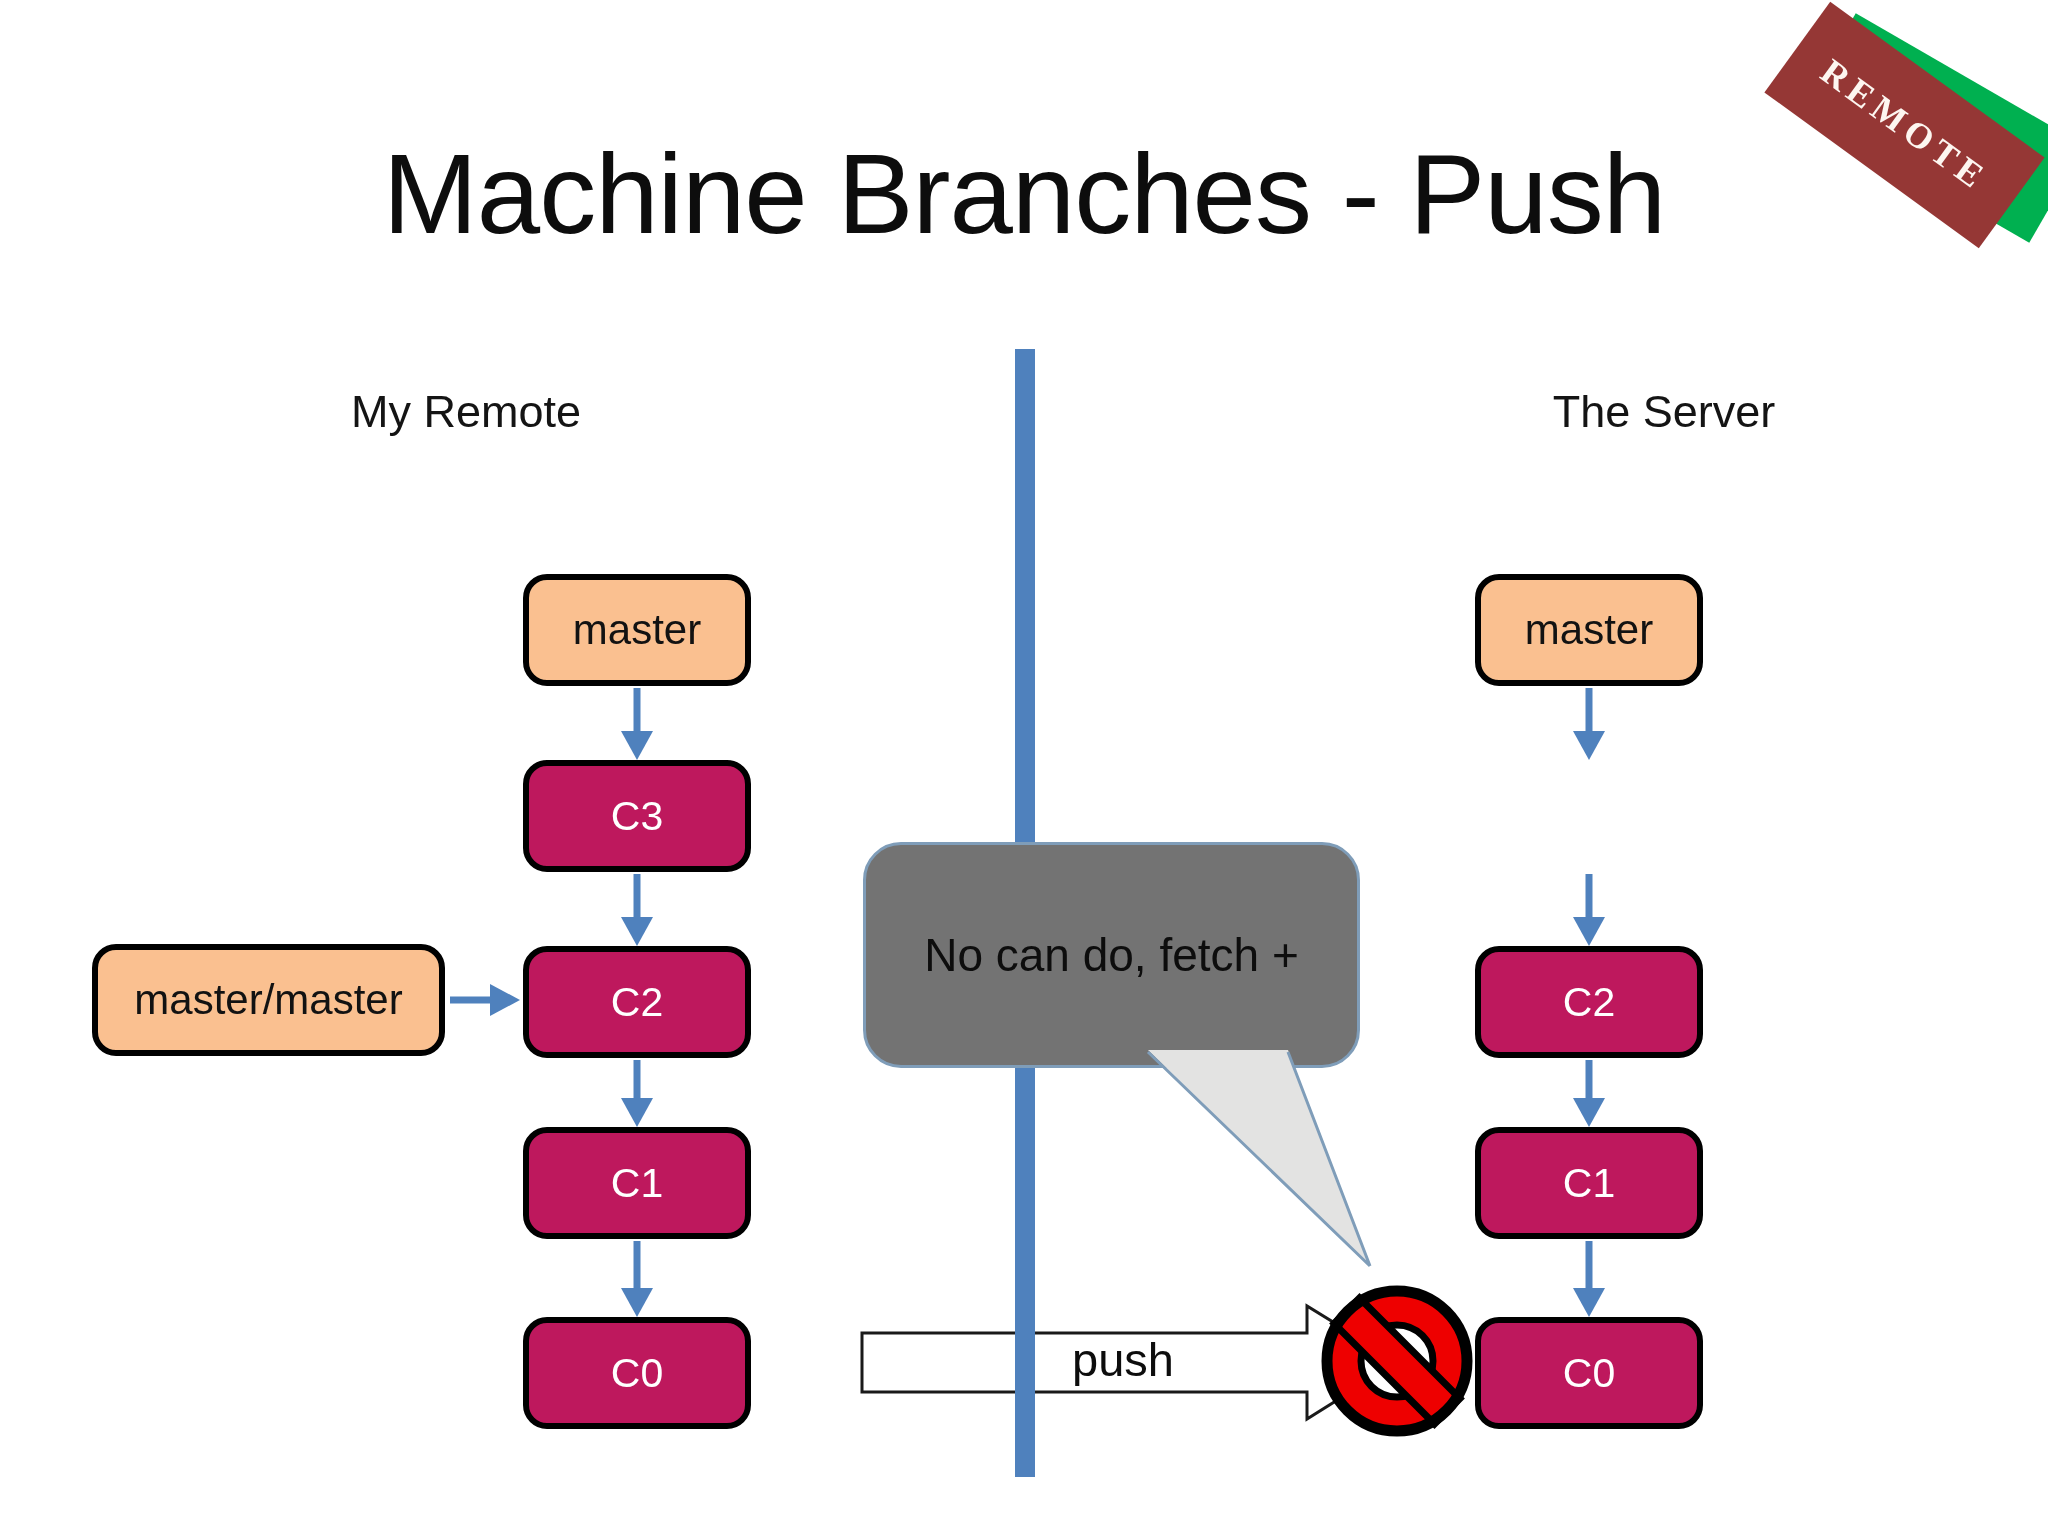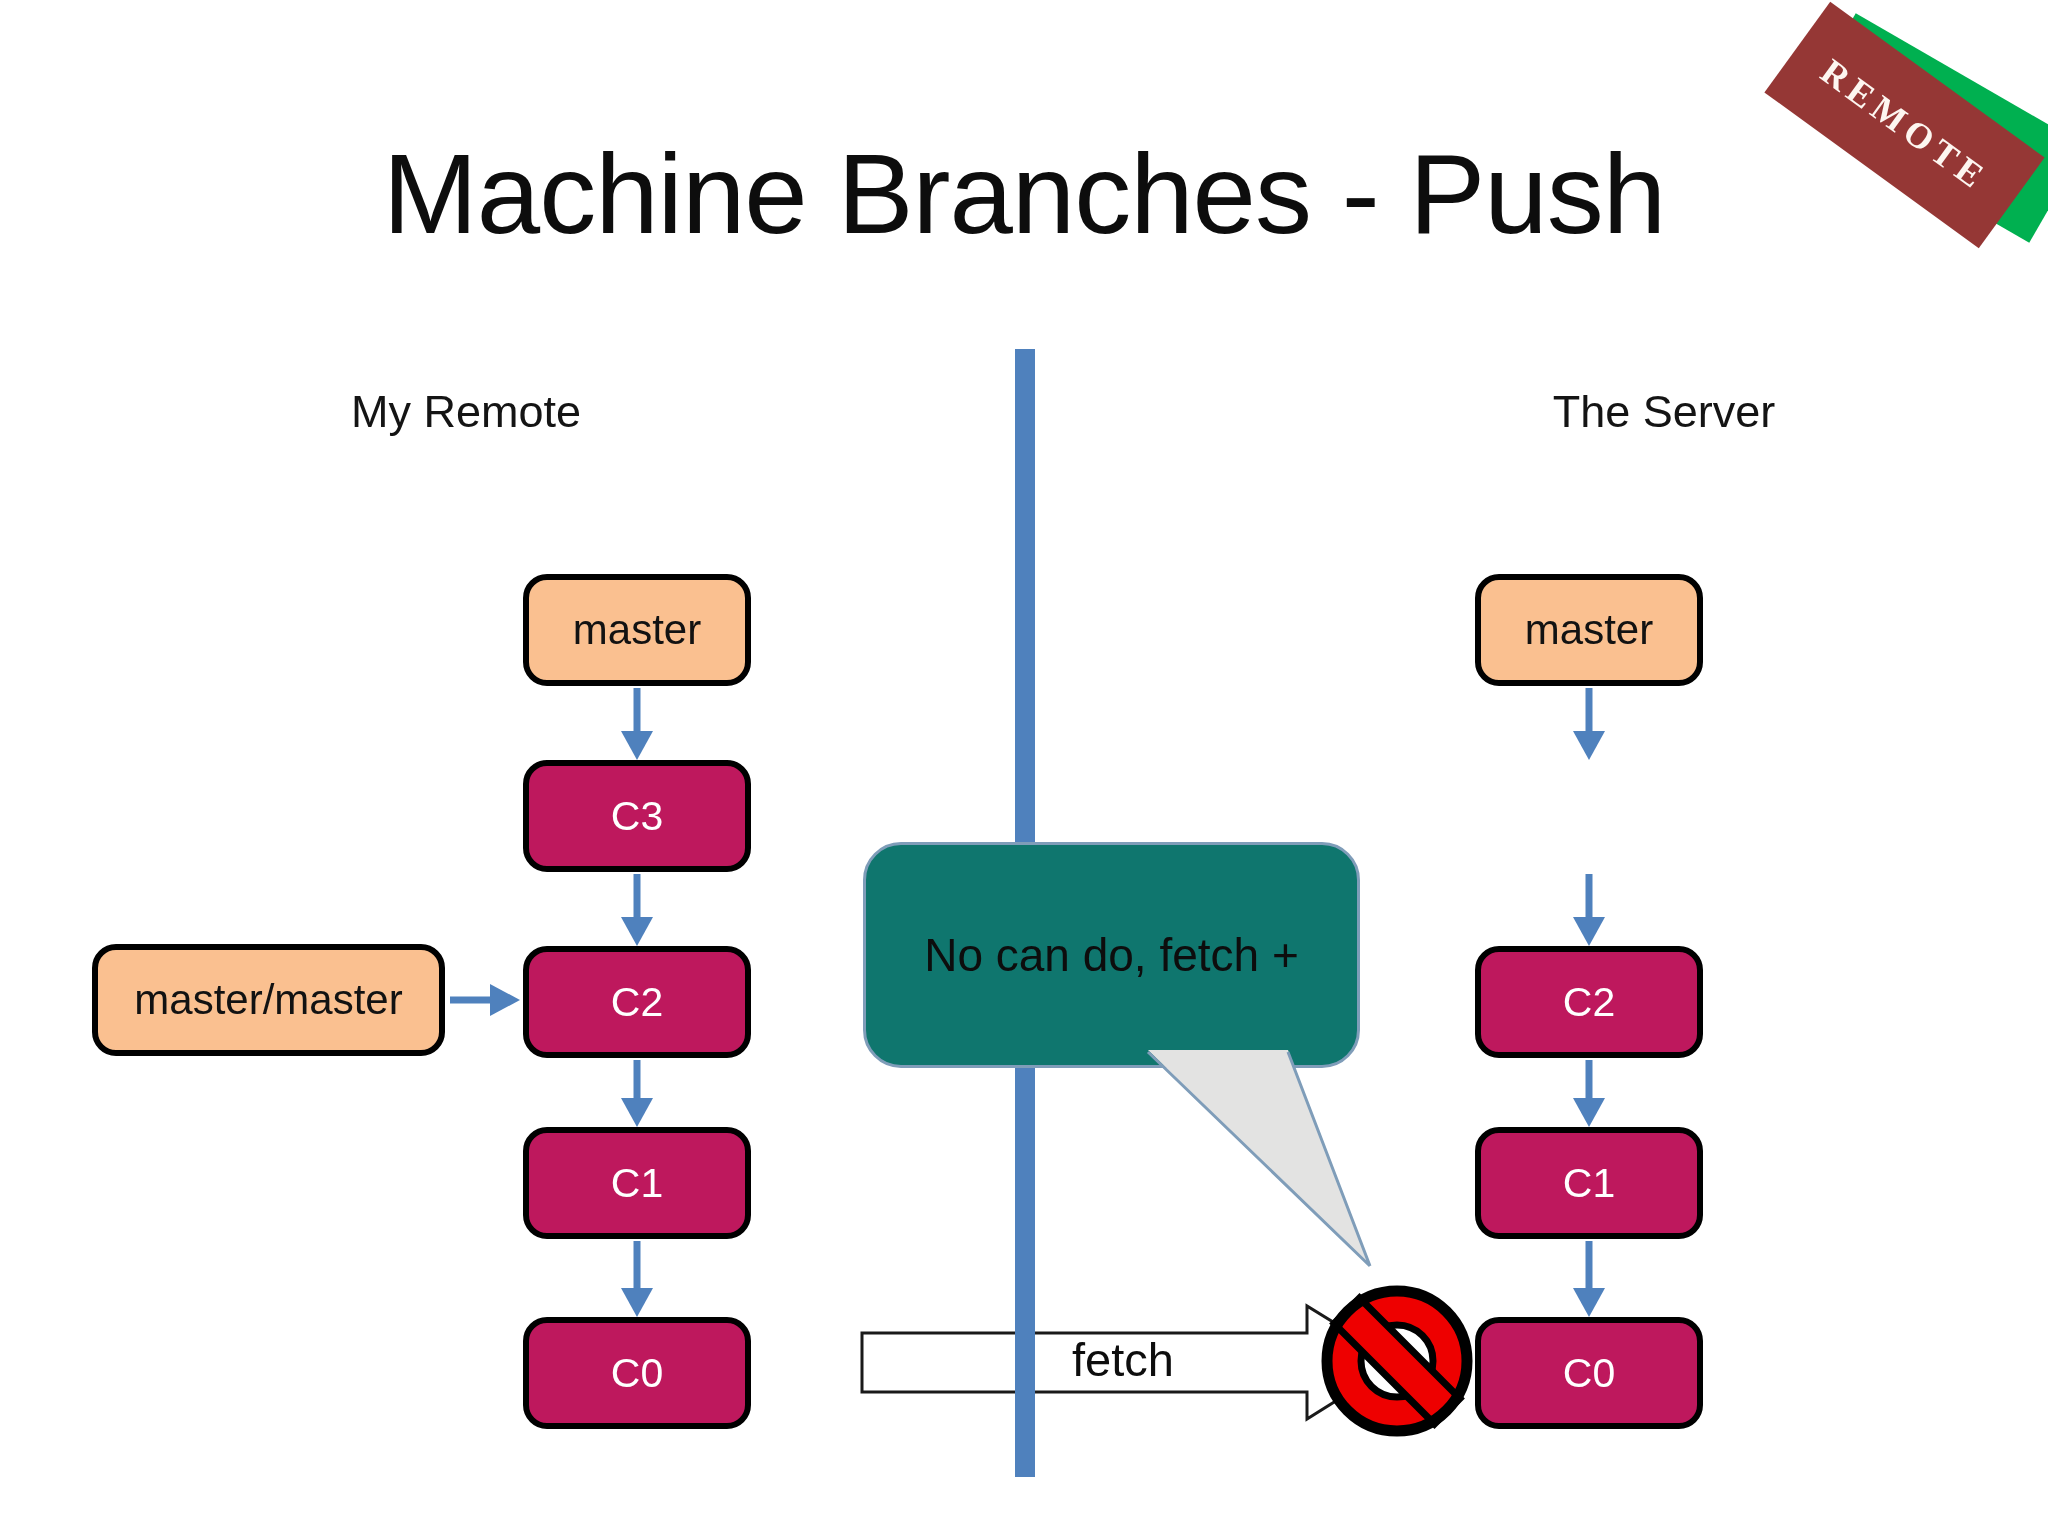--- a/index.html
+++ b/index.html
@@ -17,21 +17,21 @@
   .heading{font-size:45px;color:#141414;text-align:center;width:320px;}
   
   .box{
     border:6px solid #000;border-radius:24px;display:flex;
     align-items:center;justify-content:center;box-sizing:border-box;
   }
   .box.orange{background:#FAC090;color:#121212;font-size:42px;}
   .box.green{background:#be185d;color:#ffffff;font-size:41px;}
   
   .callout{
-    left:863px;top:842px;width:497px;height:226px;background:#0f766e;
+    left:863px;top:842px;width:497px;height:226px;background:#737373;
     border:3px solid #7F9DB9;border-radius:38px;box-sizing:border-box;
     display:flex;flex-direction:column;align-items:center;justify-content:center;
     font-size:46px;line-height:1.35;color:#0d0d0d;text-align:center;
   }
   
   .push-label{
     left:1043px;top:1332px;width:160px;text-align:center;
     font-size:47px;color:#0d0d0d;
   }
   
@@ -127,21 +127,21 @@
   <div class="abs box green" style="left:1475px;top:946px;width:228px;height:112px;">
     <span>C2</span>
   </div>
   <div class="abs box green" style="left:1475px;top:1127px;width:228px;height:112px;">
     <span>C1</span>
   </div>
   <div class="abs box green" style="left:1475px;top:1317px;width:228px;height:112px;">
     <span>C0</span>
   </div>
 
-  <div class="abs push-label">fetch</div>
+  <div class="abs push-label">push</div>
 
   <div class="abs callout">
     <div>No can do, fetch +</div>
   </div>
   <svg class="layer" width="2048" height="1536" style="pointer-events:none;">
     <polygon points="1148,1050 1288,1050 1370,1266" fill="#E3E3E2"></polygon>
     <path d="M1148,1052 L1370,1266 M1288,1052 L1370,1266" stroke="#7F9DB9" stroke-width="3" fill="none"></path>
 
     <g transform="translate(1397,1361)">
       <circle r="70" fill="#EE0000"></circle>

